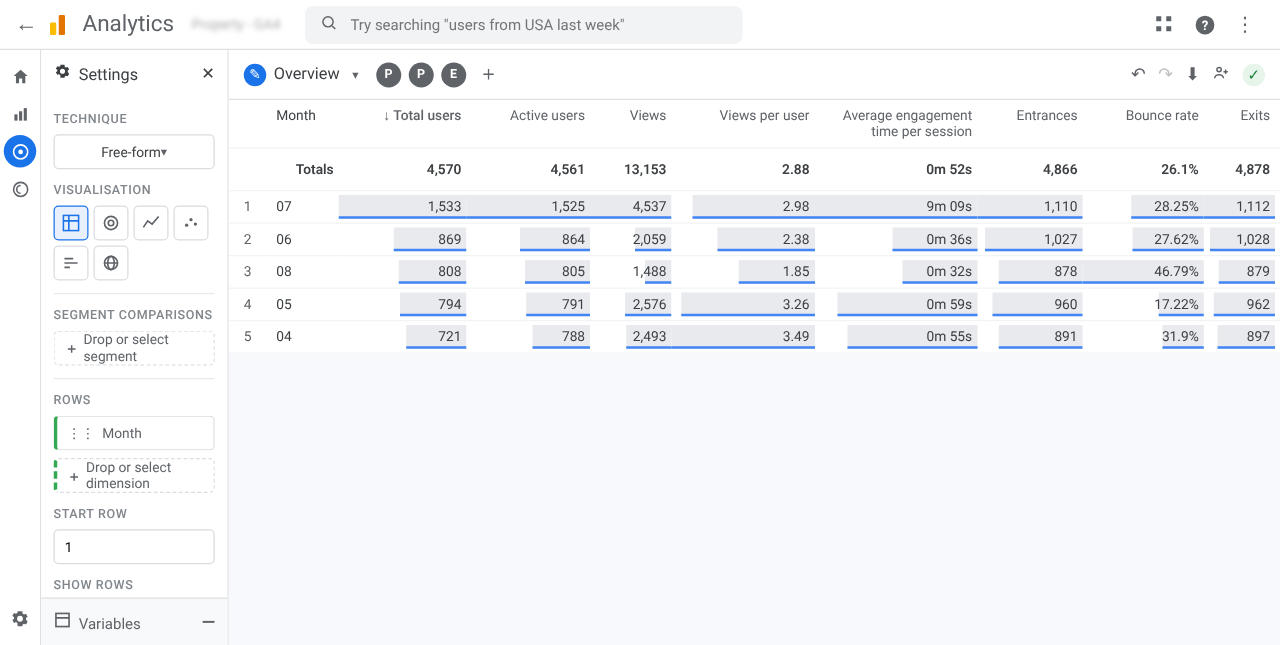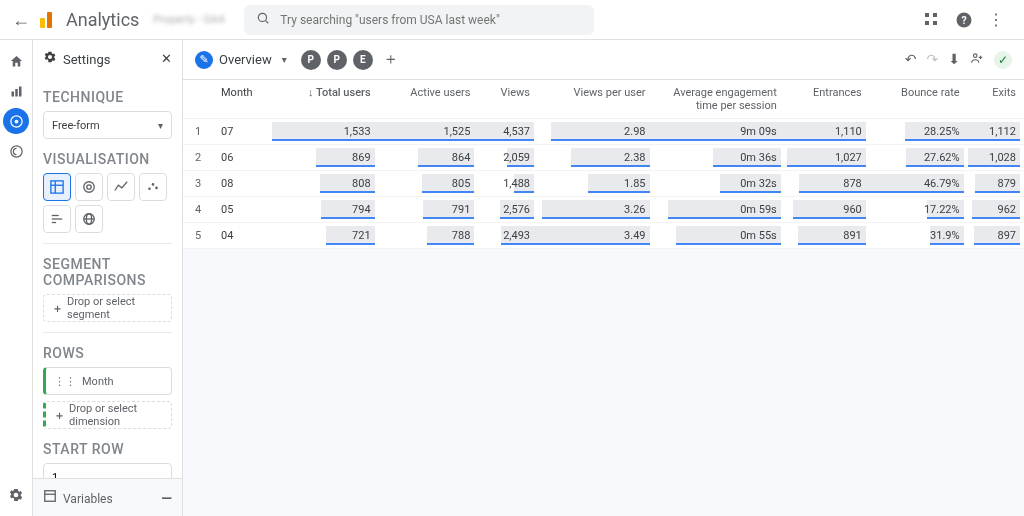--- a/index.html
+++ b/index.html
@@ -24,22 +24,22 @@
 .main { display:flex; height:476px; }
 .navrail { width:33px; border-right:1px solid #e0e0e0; display:flex; flex-direction:column; align-items:center; padding-top:8px; gap:4px; justify-content:space-between; }
 .navrail-top { display:flex; flex-direction:column; align-items:center; gap:4px; }
 .navrail .nav-btn { width:26px; height:26px; display:flex; align-items:center; justify-content:center; border-radius:50%; color:#5f6368; cursor:pointer; }
 .navrail .nav-btn.active { background:#1a73e8; color:#fff; }
 .navrail-bottom { margin-bottom:8px; }
 
 .settings { width:150px; background:#fff; border-right:1px solid #e0e0e0; display:flex; flex-direction:column; }
 .settings-hdr { display:flex; align-items:center; justify-content:space-between; padding:10px 10px; font-size:13px; color:#3c4043; }
 .settings-body { padding:0 10px 10px; overflow-y:auto; flex:1; }
-.label { font-size:14px; color:#80868b; letter-spacing:0.5px; margin-top:12px; margin-bottom:6px; font-weight:500; }
-.sel { border:1px solid #dadce0; border-radius:4px; height:28px; display:flex; align-items:center; padding:0 8px; font-size:11px; justify-content:space-between; cursor:pointer; background:#fff; }
+.label { font-size:10px; color:#80868b; letter-spacing:0.5px; margin-top:12px; margin-bottom:6px; font-weight:500; }
+.sel { border:1px solid #dadce0; border-radius:4px; height:28px; display:flex; align-items:center; padding:0 8px; font-size:11px; justify-content:center; cursor:pointer; background:#fff; }
 .sel .chev { color:#5f6368; font-size:10px; }
 .vis-toolbar { display:flex; gap:4px; flex-wrap:wrap; margin-top:4px; }
 .vis-btn { width:28px; height:28px; border:1px solid #dadce0; border-radius:4px; display:flex; align-items:center; justify-content:center; cursor:pointer; color:#5f6368; font-size:13px; }
 .vis-btn.active { border-color:#1a73e8; background:#e8f0fe; color:#1a73e8; }
 .chip { border:1px dashed #dadce0; border-radius:4px; height:28px; display:flex; align-items:center; padding:0 8px; font-size:11px; color:#5f6368; cursor:pointer; }
 .chip.solid { border-style:solid; }
 .chip.green { border-left:3px solid #34a853; }
 .chip .plus { margin-right:4px; font-weight:bold; }
 .input { border:1px solid #dadce0; border-radius:4px; height:28px; padding:0 8px; font-size:11px; width:100%; outline:none; }
 hr.thin { border:none; border-top:1px solid #e8eaed; margin:10px 0 0; }
@@ -295,20 +295,32 @@
             <th>Active users</th>
             <th>Views</th>
             <th>Views per user</th>
             <th style="white-space:normal;max-width:100px;"><span>Average engagement time per session</span></th>
             <th>Entrances</th>
             <th>Bounce rate</th>
             <th>Exits</th>
           </tr>
         </thead>
         <tbody id="tbody">
+            <tr class="totals">
+              <td></td>
+              <td style="text-align:right;">Totals</td>
+              <td>4,570</td>
+              <td>4,561</td>
+              <td>13,153</td>
+              <td>2.88</td>
+              <td>0m 52s</td>
+              <td>4,866</td>
+              <td>26.1%</td>
+              <td>4,878</td>
+            </tr>
             <tr>
               <td>1</td>
               <td>07</td>
               <td class="data-cell">
                 <div class="inner"><div class="shade" style="width:100%;"></div><div class="underline" style="width:100%;"></div><span class="val">1,533</span></div>
               </td>
               <td class="data-cell">
                 <div class="inner"><div class="shade" style="width:100%;"></div><div class="underline" style="width:100%;"></div><span class="val">1,525</span></div>
               </td>
               <td class="data-cell">

